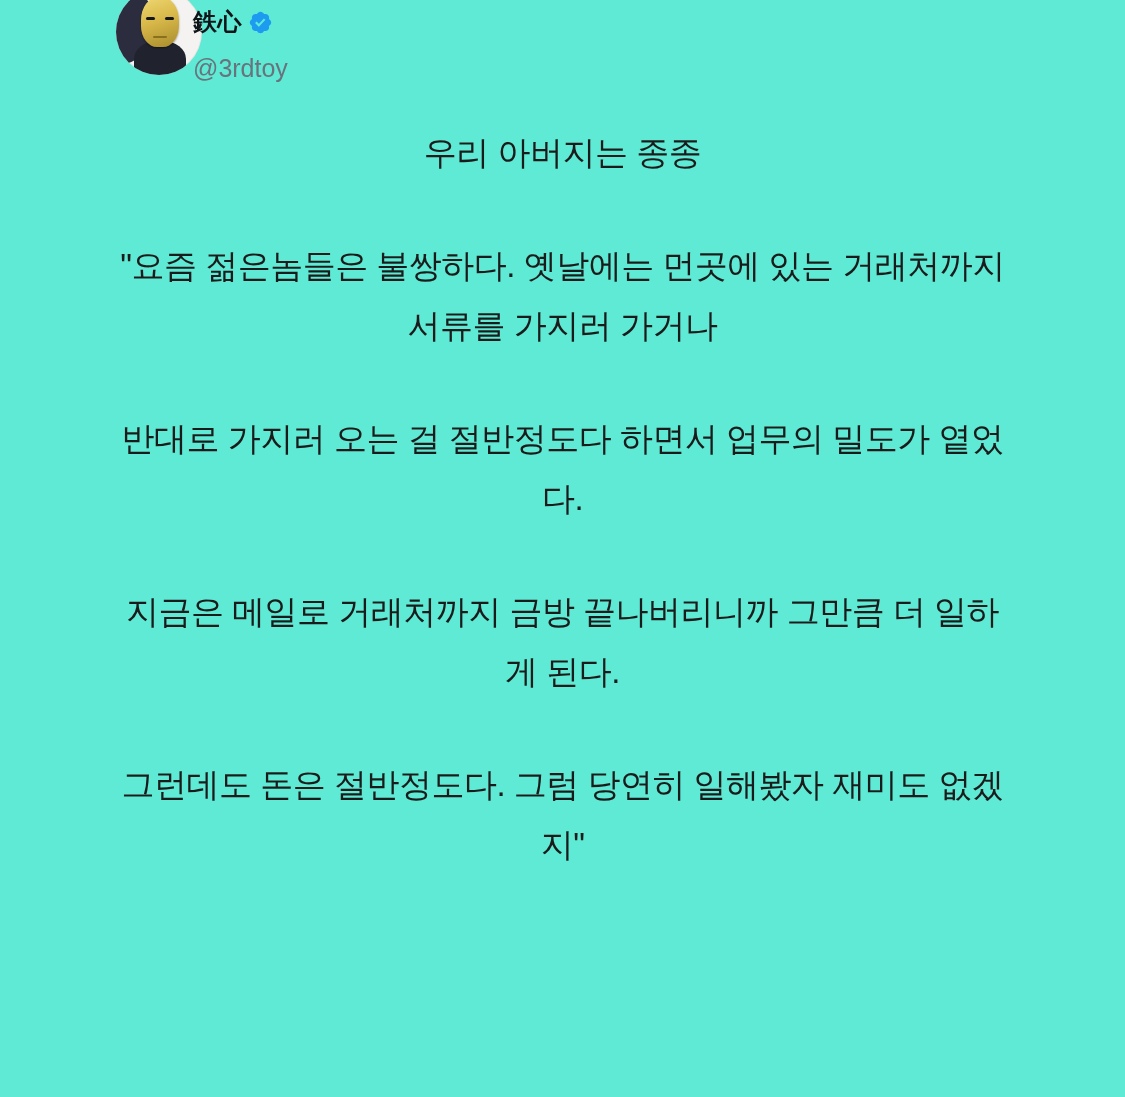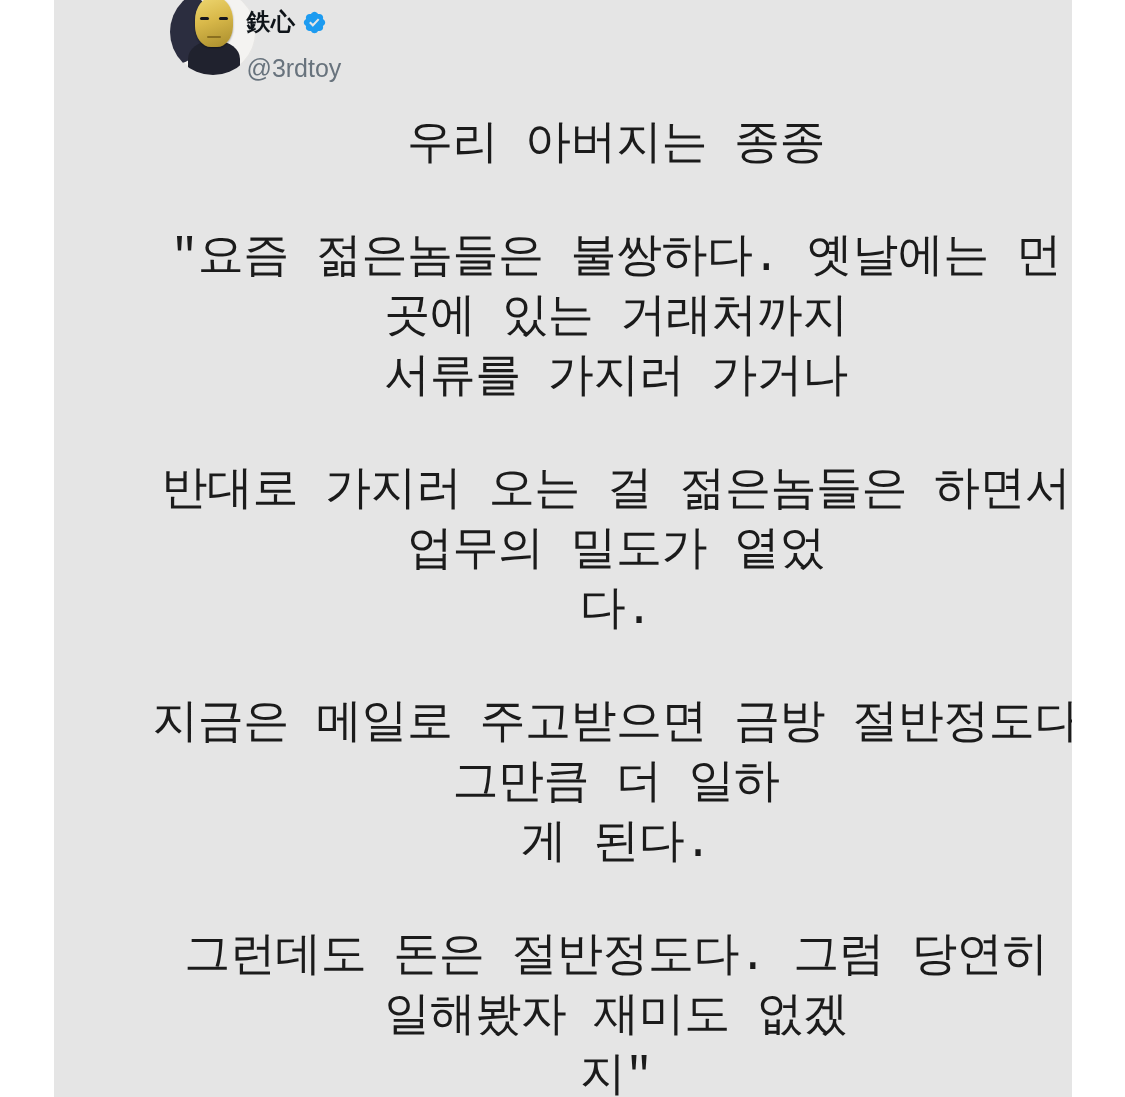--- a/index.html
+++ b/index.html
@@ -1,22 +1,22 @@
 <!DOCTYPE html>
 <html><head>
 <meta charset="utf-8">
 <style>
   * { margin:0; padding:0; box-sizing:border-box; }
   html,body { background:#ffffff; }
   body { font-family:"Liberation Sans","DejaVu Sans",sans-serif; }
 
   .canvas {
     position:relative;
-    width:1018px; height:1097px;
-    background:#e5e5e5;
+    width:1125px; height:1097px;
+    background:#5eead4;
     overflow:hidden;
     margin:0 auto;
   }
 
   
   .header { position:absolute; top:0; left:0; width:100%; height:80px; }
 
   .avatar {
     position:absolute; left:116px; top:-11px;
     width:86px; height:86px;
@@ -65,28 +65,27 @@
   }
 
   
   .tweet-body {
     position:absolute;
     top:107px; left:97px;
     width:931px;
     text-align:center;
   }
   .tweet-paragraph {
-    font-size:46px;
+    font-size:33px;
     line-height:60px;
     font-weight:500;
     color:#1b1b1b;
     letter-spacing:-0.5px;
     white-space:pre-line;
-    margin:8px 0 53px 0;
-    font-family:Liberation Mono, monospace;
+    margin:16px 0 53px 0;
   }
   .tweet-paragraph:last-child { margin-bottom:0; }
 </style>
 </head>
 <body>
 
 <div class="canvas">
 
   <div class="header">
 
@@ -110,22 +109,22 @@
         </span>
       </div>
       <div class="handle">@3rdtoy</div>
     </div>
   </div>
 
   <div class="tweet-body">
     <p class="tweet-paragraph">우리 아버지는 종종</p>
     <p class="tweet-paragraph">"요즘 젊은놈들은 불쌍하다. 옛날에는 먼곳에 있는 거래처까지
 서류를 가지러 가거나</p>
-    <p class="tweet-paragraph">반대로 가지러 오는 걸 젊은놈들은 하면서 업무의 밀도가 옅었
+    <p class="tweet-paragraph">반대로 가지러 오는 걸 절반정도다 하면서 업무의 밀도가 옅었
 다.</p>
-    <p class="tweet-paragraph">지금은 메일로 주고받으면 금방 절반정도다 그만큼 더 일하
+    <p class="tweet-paragraph">지금은 메일로 거래처까지 금방 끝나버리니까 그만큼 더 일하
 게 된다.</p>
     <p class="tweet-paragraph">그런데도 돈은 절반정도다. 그럼 당연히 일해봤자 재미도 없겠
 지"</p>
 
   </div>
 
 </div>
 
 </body></html>

